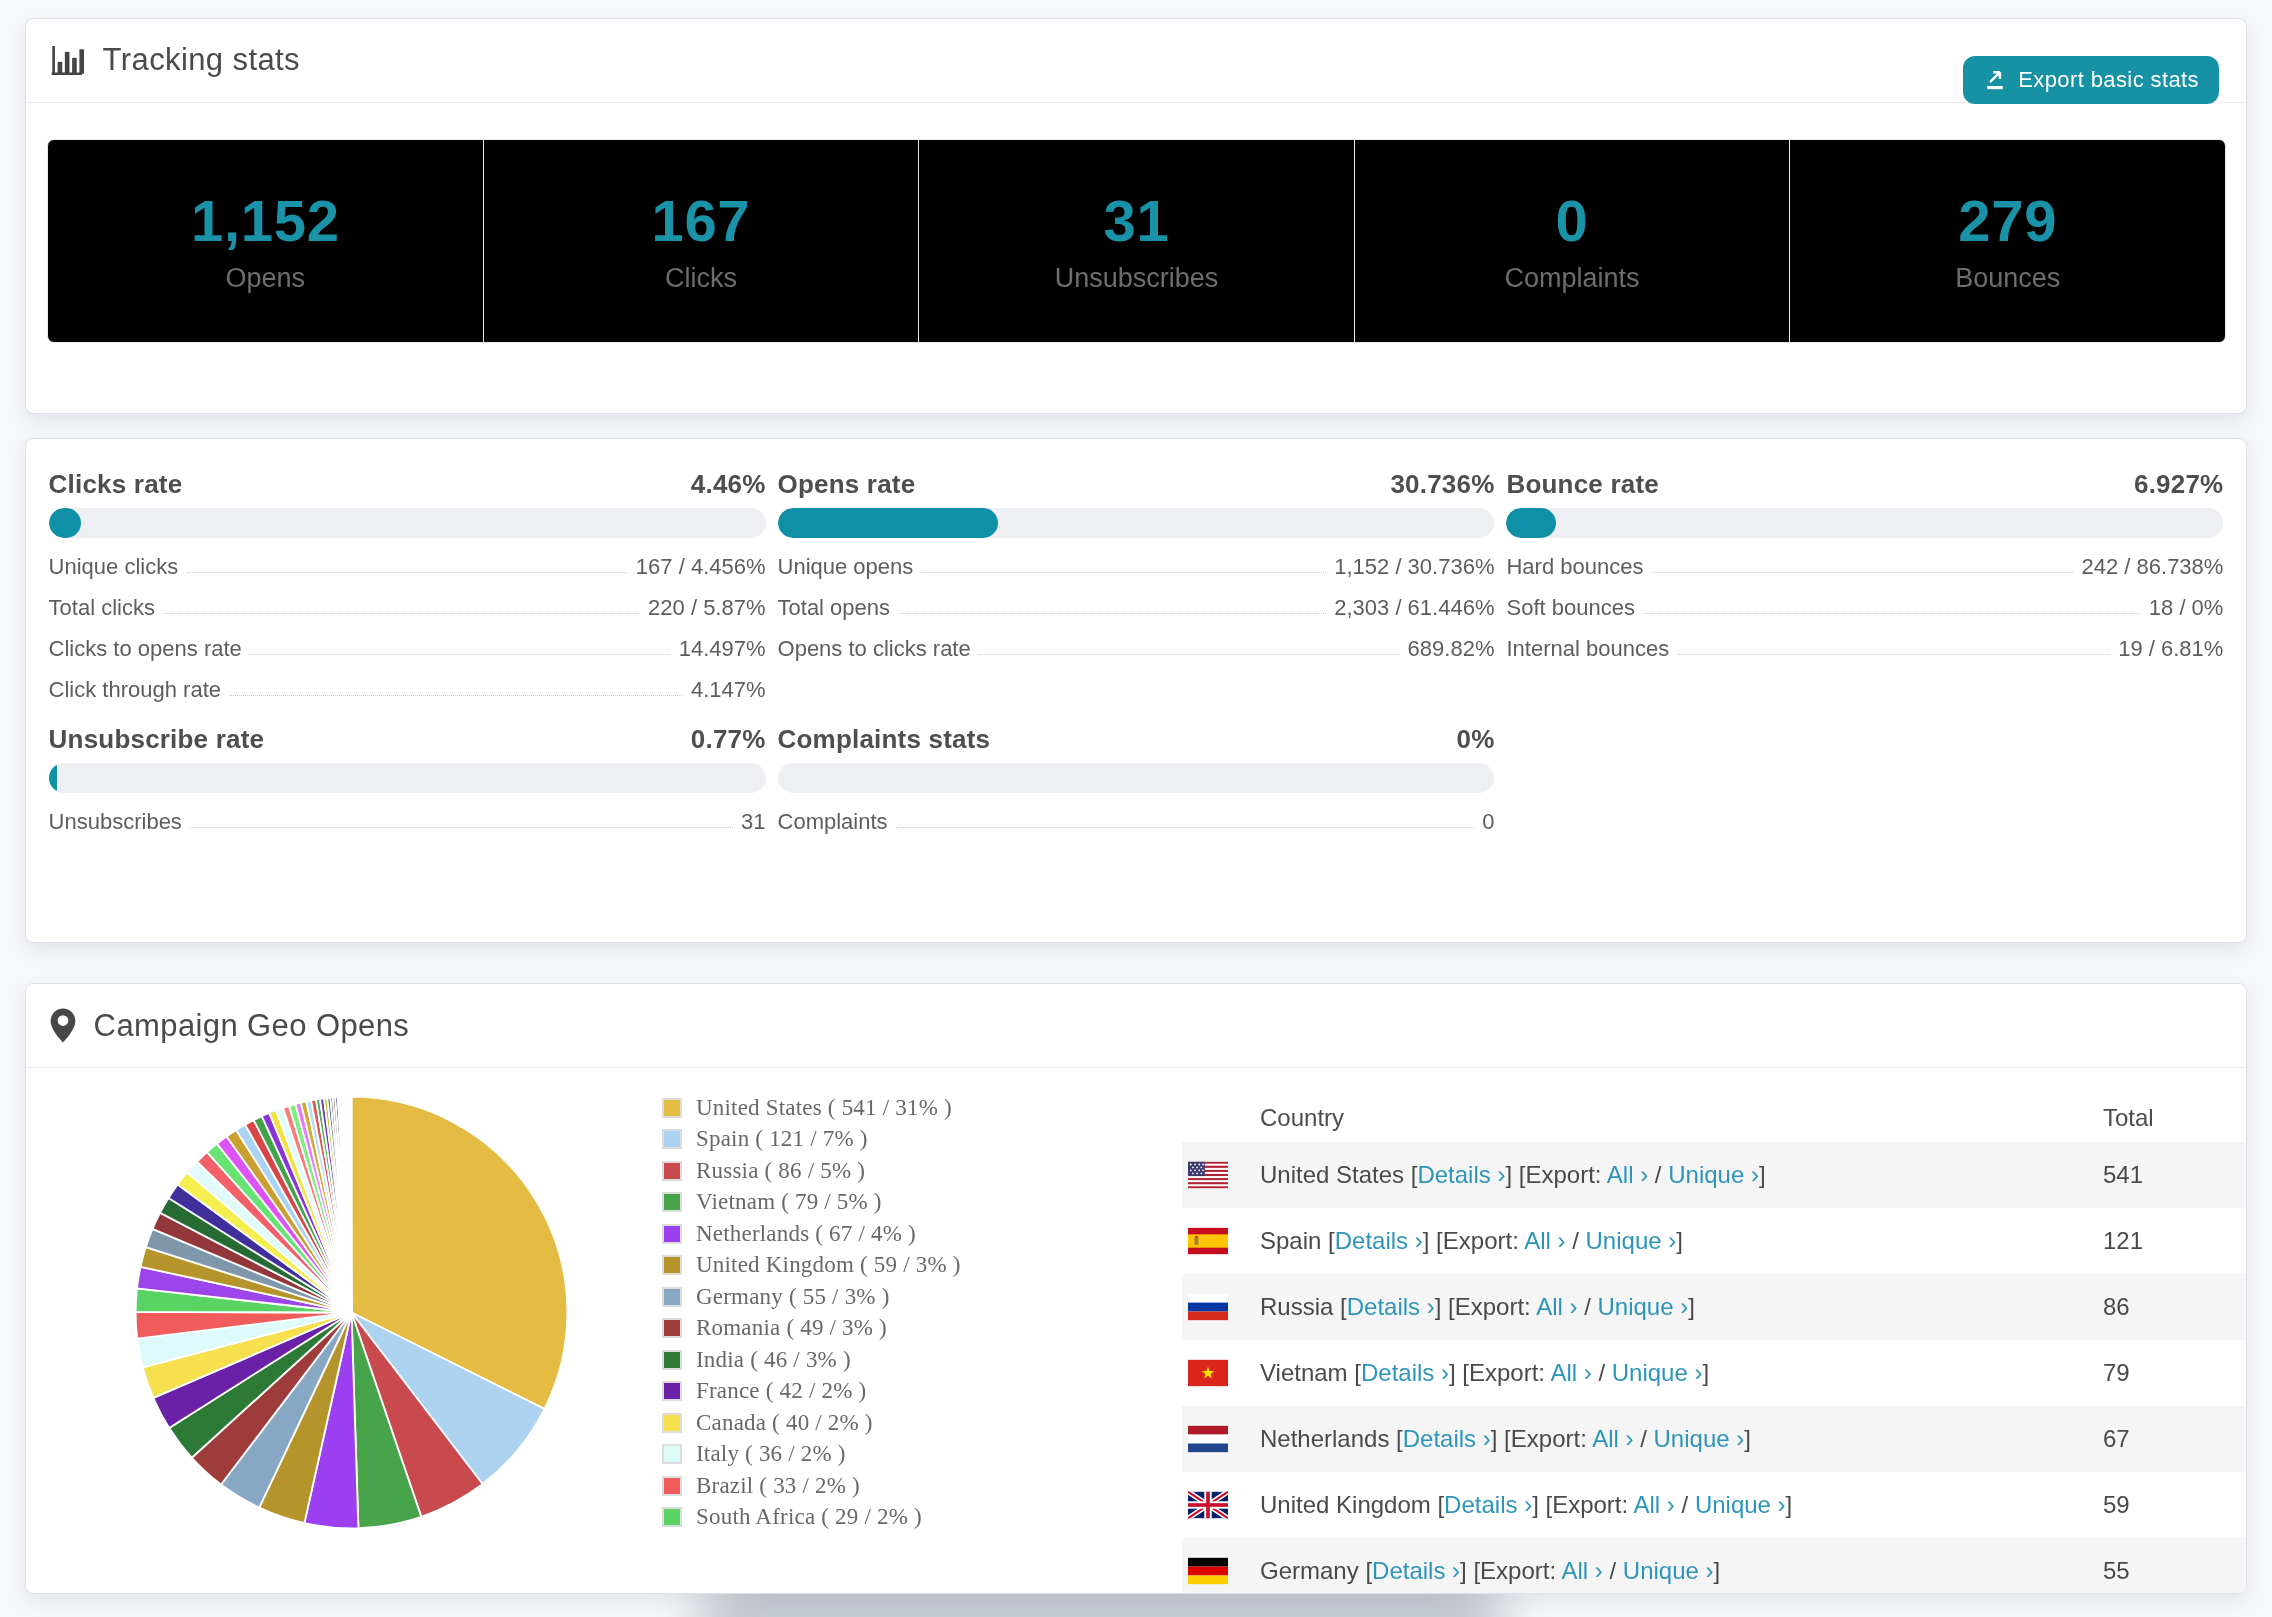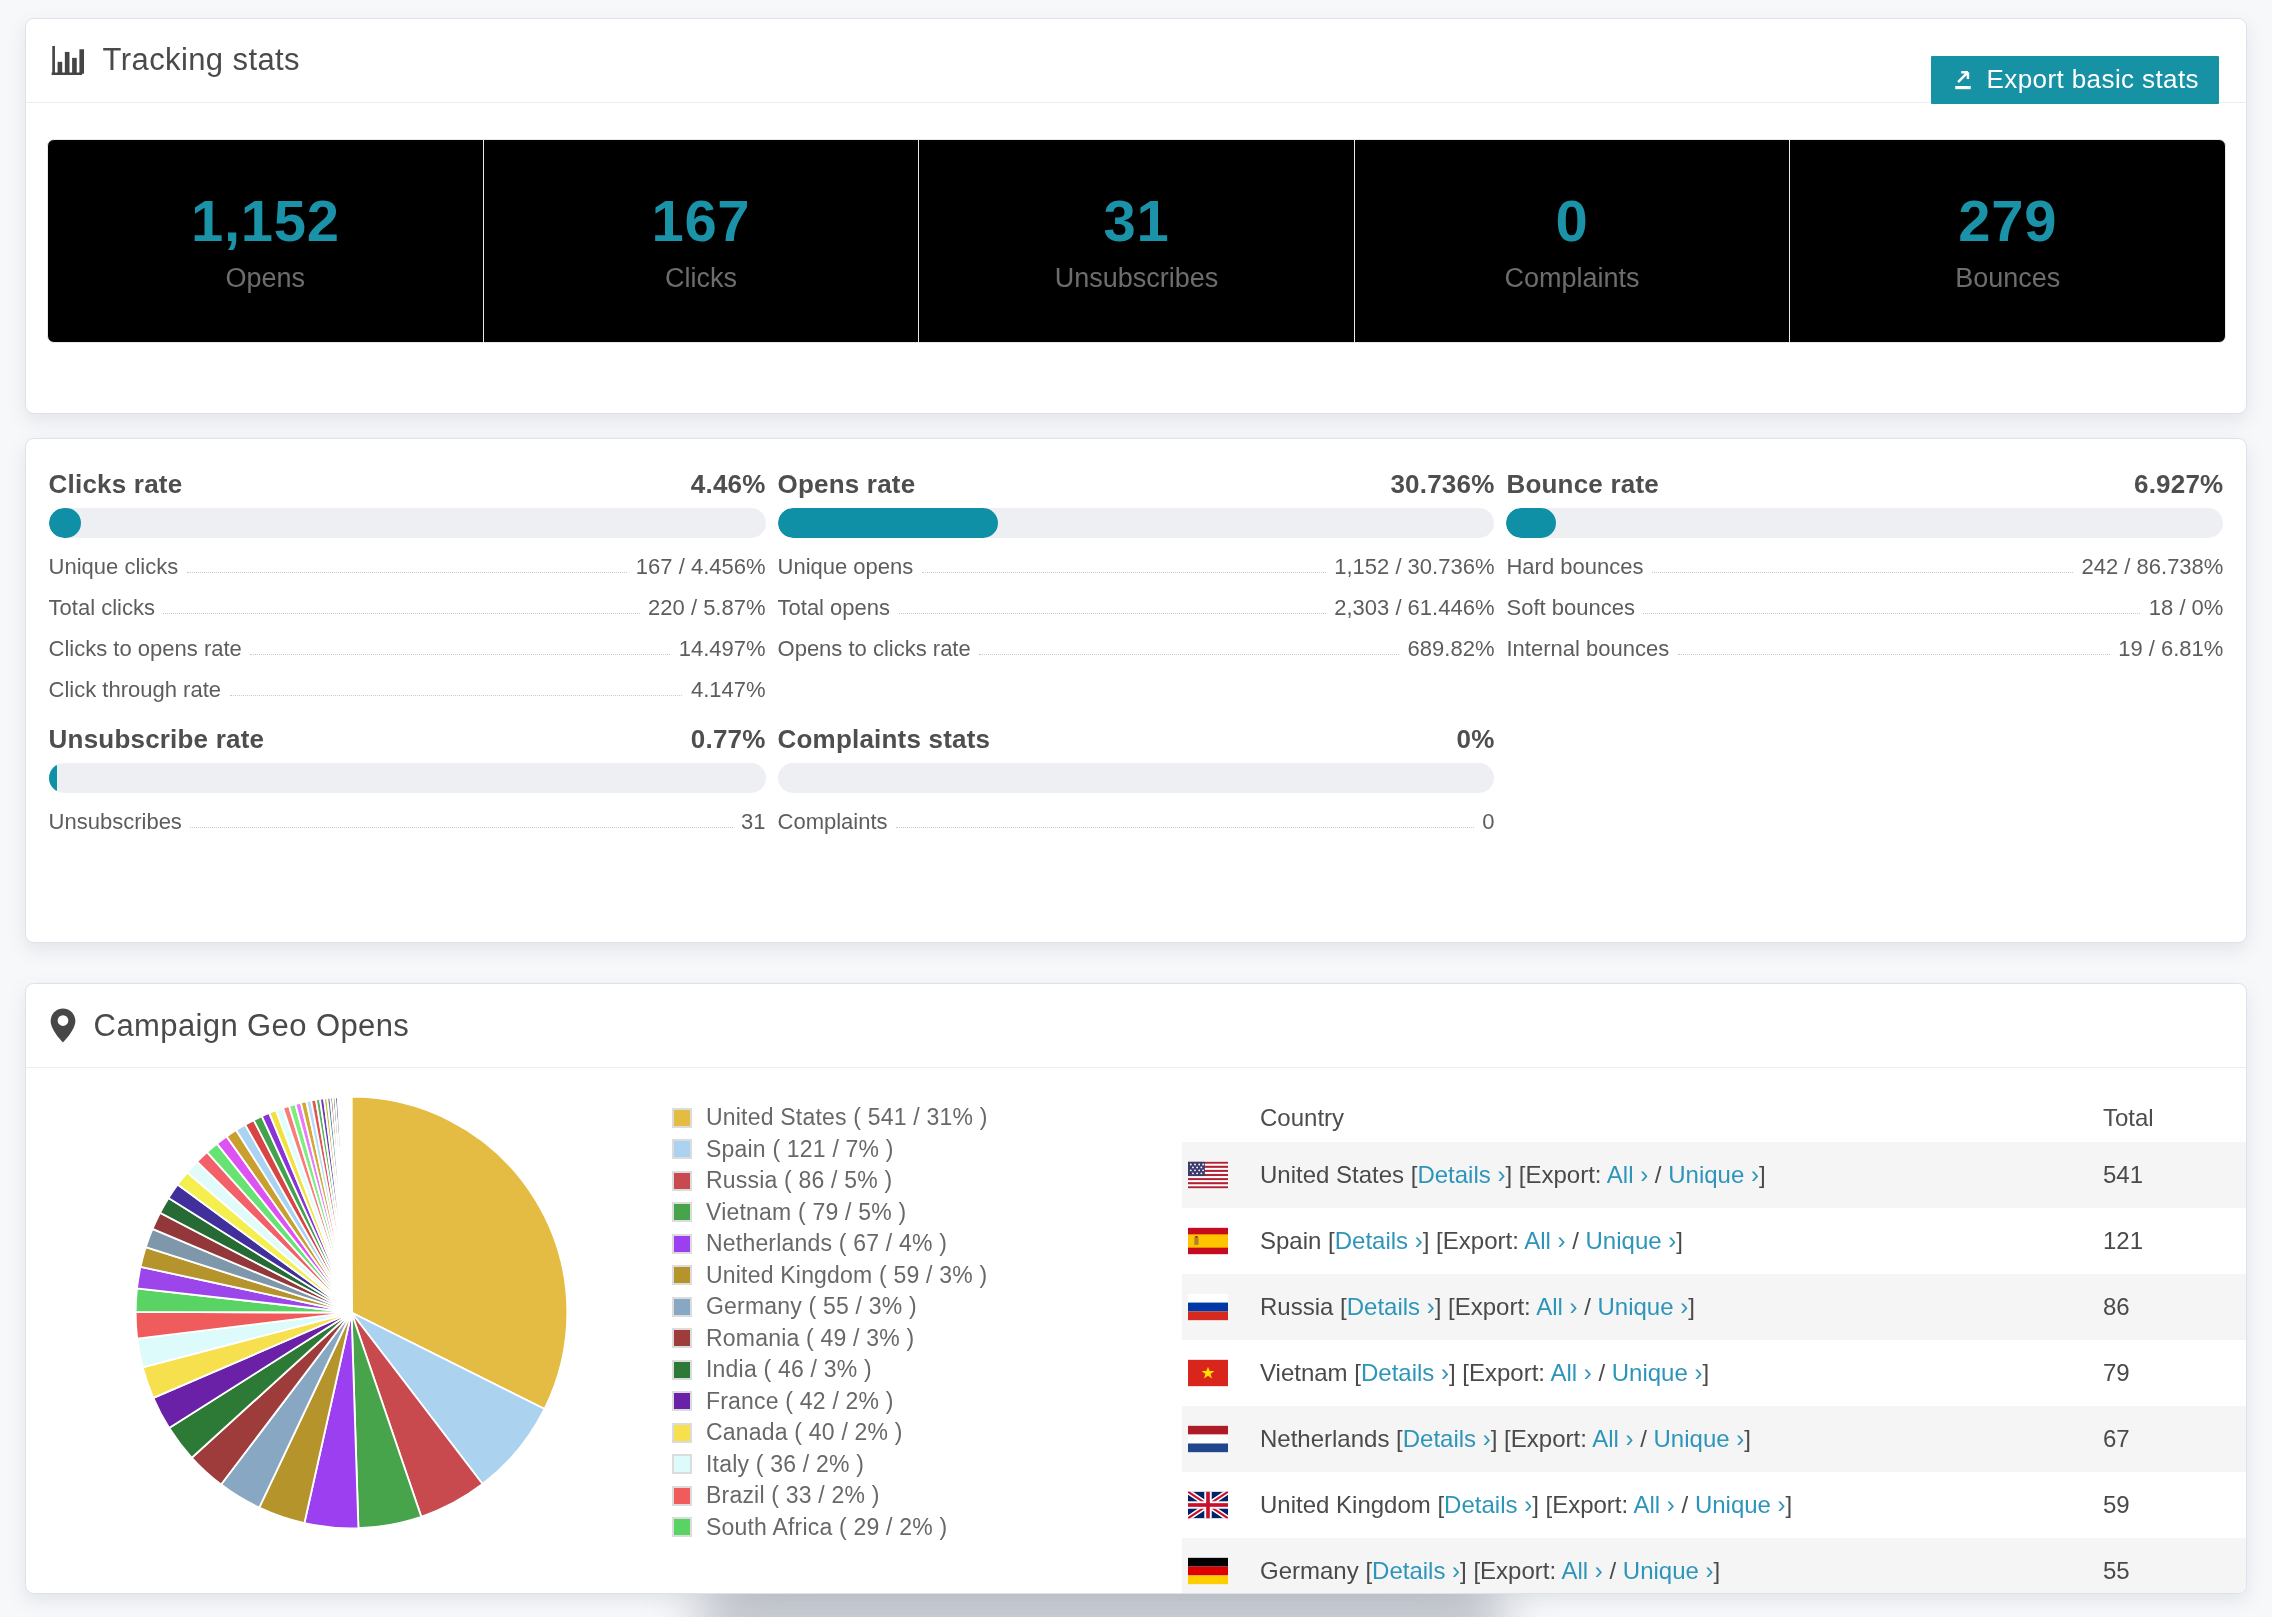--- a/index.html
+++ b/index.html
@@ -28,21 +28,21 @@
     position:relative;display:flex;align-items:center;
     height:83px;padding:0 22.6px;border-bottom:1.4px solid #ededee;
   }
   .h-icon{display:flex;margin-right:17px;}
   .h-title{font-size:31px;color:#4a4a4a;letter-spacing:0.4px;}
 
   
   .export-btn{
     position:absolute;right:27px;top:37px;height:48px;
     display:flex;align-items:center;gap:11.3px;padding:0 20px;
-    background:#1791a4;color:#fff;font-size:26px;border:none;border-radius:1px;
+    background:#1791a4;color:#fff;font-size:22px;border:none;border-radius:12px;
     font-family:inherit;cursor:pointer;letter-spacing:0.4px;
   }
 
   
   .summary{
     position:absolute;left:21px;top:120px;width:2177px;height:202px;
     border:1.4px solid #e9e9ea;border-radius:7px;display:flex;background:#000000;
   }
   .stat-box{flex:1;display:flex;flex-direction:column;align-items:center;justify-content:center;border-right:1.4px solid #e9e9ea;}
   .stat-box:last-child{border-right:none;}
@@ -59,21 +59,21 @@
   .rate-bar{position:relative;height:30px;border-radius:15.5px;background:#edeff3;margin-top:7px;overflow:hidden;}
   .rate-fill{position:absolute;left:0;top:0;bottom:0;background:#1090a6;border-radius:15.5px;}
   .def-rows{margin-top:8px;}
   .def-row{display:flex;align-items:center;height:41px;font-size:22px;color:#5d5d5d;}
   .def-label{white-space:nowrap;}
   .def-row .dots{flex:1;border-bottom:1.4px dotted #c6cad0;margin:12.7px 8.5px 0 8.5px;height:0;}
   .def-value{white-space:nowrap;}
 
   
   .pie-wrap{position:absolute;left:92px;top:95px;width:467px;height:467px;}
-  .legend{position:absolute;left:632px;top:104px;list-style:none;margin:14px;padding:0;}
+  .legend{position:absolute;left:632px;top:104px;list-style:none;margin:4px;padding:0;font-family:Liberation Serif, serif;}
   .legend li{display:flex;align-items:center;height:31.5px;}
   .swatch{width:16px;height:16px;border:2.1px solid #dcdcdc;margin-right:14px;flex:none;}
   .legend-label{font-size:23px;color:#686868;white-space:nowrap;letter-spacing:0.2px;}
 
   .geo-table{position:absolute;left:1156px;top:106px;width:1069px;}
   .geo-hrow{position:relative;height:52px;}
   .geo-hcell{position:absolute;top:14px;font-size:24px;color:#4d4d4d;}
   .geo-hcell.col-country{left:78px;}
   .geo-hcell.col-total{left:921px;}
   .geo-row{position:relative;height:66px;display:flex;align-items:center;}

